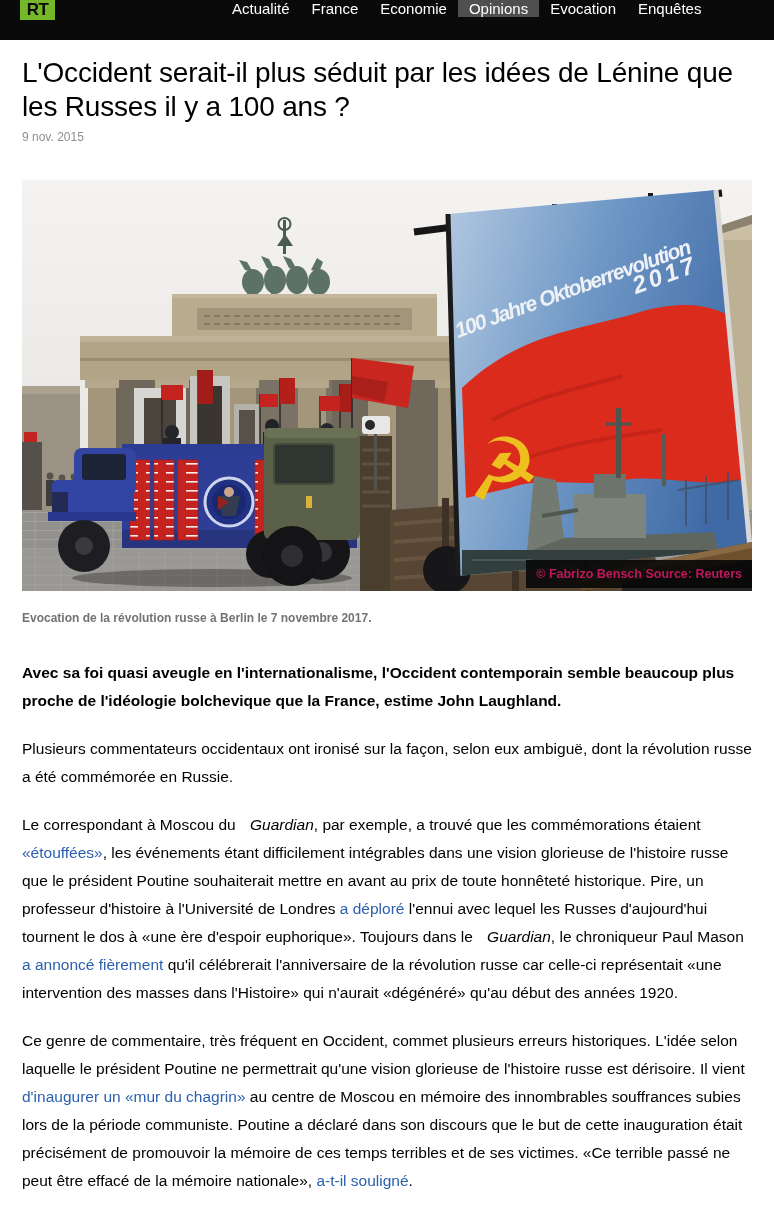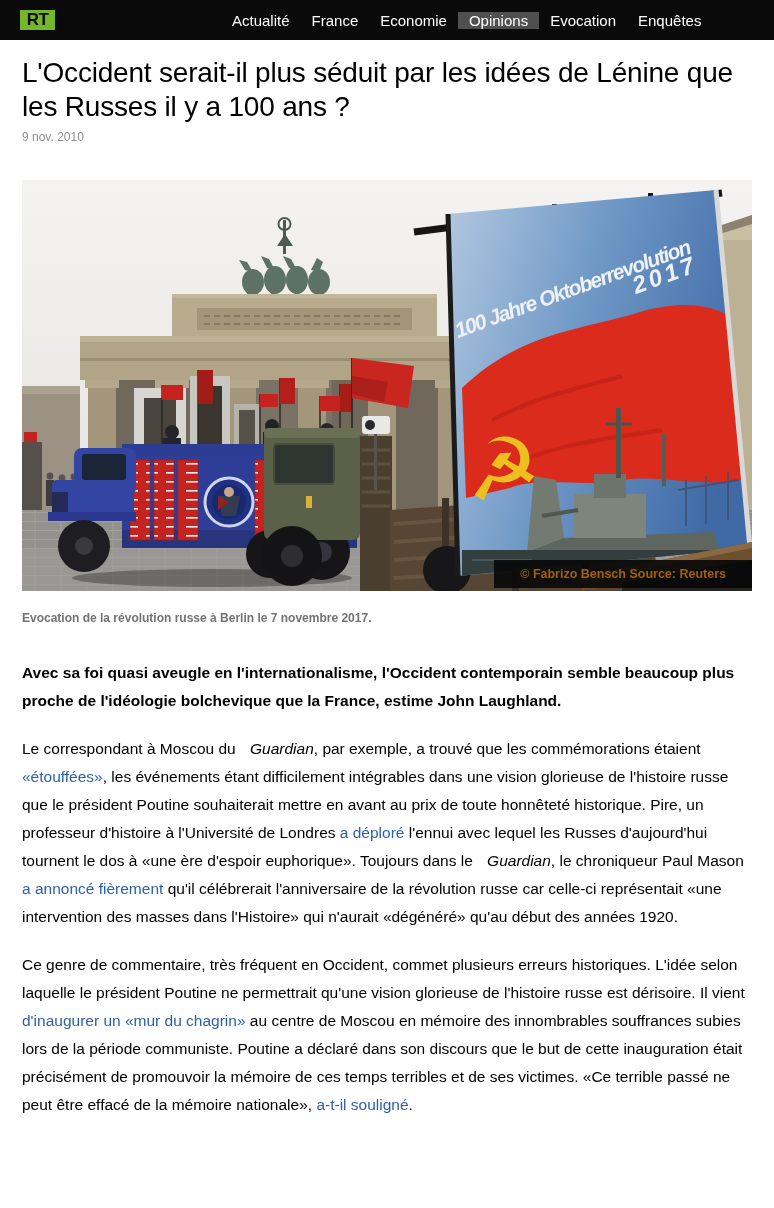--- a/index.html
+++ b/index.html
@@ -2,21 +2,21 @@
 <html><head>
 <meta charset="utf-8">
 <style>
   html,body { margin:0; padding:0; }
   body {
     width:774px; height:1208px; background:#ffffff; overflow:hidden;
     font-family:"Liberation Sans", sans-serif; color:#000;
     -webkit-font-smoothing:antialiased;
   }
   
-  .topnav { height:40px; background:#0a0a0a; display:flex; align-items:center; overflow:hidden; }
+  .topnav { height:40px; background:#0a0a0a; display:flex; align-items:flex-start; overflow:hidden; }
   .logo {
     width:35px; margin-left:20px; background:#76b729; color:#0a0a0a;
     font-weight:800; font-size:17px; letter-spacing:-0.5px;
     display:flex; align-items:center; justify-content:center; cursor:pointer;
   }
   .nav-items { display:flex; margin-left:166px; }
   .nav-item {
     color:#fff; font-size:15px; padding:0 11px; white-space:nowrap;
     display:flex; align-items:center; cursor:pointer;
   }
@@ -25,21 +25,21 @@
   main { padding:0 22px; }
   h1.headline {
     font-size:28px; line-height:34px; font-weight:400; letter-spacing:-0.2px;
     margin:16px 0 6px; color:#000;
   }
   .pub-date { font-size:12px; color:#8e8e8e; }
   figure.hero { margin:36px 0 0; position:relative; width:730px; }
   figure.hero svg { display:block; }
   .credit-bar {
     position:absolute; right:0; bottom:3px; height:28px; line-height:28px;
-    padding:0 26px; background:rgba(8,8,8,0.9); color:#a16207;
+    padding:0 10px; background:rgba(8,8,8,0.9); color:#be185d;
     font-size:12.5px; font-weight:bold; white-space:nowrap;
   }
   figcaption.caption { font-size:12px; color:#737373; margin-top:20px;font-weight:bold; }
   p.body-p { font-size:15.5px; line-height:28px; margin:20px 0 0; }
   p.lead { font-weight:bold; margin-top:34px; }
   a.lnk { color:#2b5fae; text-decoration:none; cursor:pointer; }
   em { font-style:italic;margin-left:10px; }
 </style>
 </head>
 <body>
@@ -51,21 +51,21 @@
       <div class="nav-item">France</div>
       <div class="nav-item">Economie</div>
       <div class="nav-item active">Opinions</div>
       <div class="nav-item">Evocation</div>
       <div class="nav-item">Enquêtes</div>
     </div>
 </nav>
 
 <main>
   <h1 class="headline">L'Occident serait-il plus séduit par les idées de Lénine que les Russes il y a 100 ans ?</h1>
-  <div class="pub-date">9 nov. 2010</div>
+  <div class="pub-date">9 nov. 2015</div>
 
   <figure class="hero">
 
     <svg width="730" height="411" viewBox="0 0 730 411">
       <defs>
         <linearGradient id="skyg" x1="0" y1="0" x2="0" y2="1">
           <stop offset="0" stop-color="#f4f3f1"></stop>
             <stop offset="1" stop-color="#e2e1de"></stop>
         </linearGradient>
         <linearGradient id="bbsky" x1="0" y1="0" x2="1" y2="0.35">
@@ -312,15 +312,16 @@
         <polygon points="560,396 730,362 730,384 560,411" fill="#6e4f2e"></polygon>
         <polygon points="560,396 730,362 730,368 560,402" fill="#8a6a42"></polygon>
         <polygon points="600,402 730,380 730,411 600,411" fill="#262420"></polygon>
       </g>
     </svg>
     <div class="credit-bar">© Fabrizo Bensch Source: Reuters</div>
   </figure>
   <figcaption class="caption">Evocation de la révolution russe à Berlin le 7 novembre 2017.</figcaption>
 
   <p class="body-p lead">Avec sa foi quasi aveugle en l'internationalisme, l'Occident contemporain semble beaucoup plus proche de l'idéologie bolchevique que la France, estime John Laughland.</p>
+  <p class="body-p"><span>Plusieurs commentateurs occidentaux ont ironisé sur la façon, selon eux ambiguë, dont la révolution russe a été commémorée en Russie.</span></p>
   <p class="body-p"><span>Le correspondant à Moscou du </span><em>Guardian</em><span>, par exemple, a trouvé que les commémorations étaient </span><a href="#" class="lnk">«étouffées»</a><span>, les événements étant difficilement intégrables dans une vision glorieuse de l'histoire russe que le président Poutine souhaiterait mettre en avant au prix de toute honnêteté historique. Pire, un professeur d'histoire à l'Université de Londres </span><a href="#" class="lnk">a déploré</a><span> l'ennui avec lequel les Russes d'aujourd'hui tournent le dos à «une ère d'espoir euphorique».  Toujours dans le </span><em>Guardian</em><span>, le chroniqueur Paul Mason </span><a href="#" class="lnk">a annoncé fièrement</a><span> qu'il célébrerait l'anniversaire de la révolution russe car celle-ci représentait «une intervention des masses dans l'Histoire» qui n'aurait «dégénéré» qu'au début des années 1920.</span></p>
   <p class="body-p"><span>Ce genre de commentaire, très fréquent en Occident, commet plusieurs erreurs historiques. L'idée selon laquelle le président Poutine ne permettrait qu'une vision glorieuse de l'histoire russe est dérisoire. Il vient </span><a href="#" class="lnk">d'inaugurer un «mur du chagrin»</a><span> au centre de Moscou en mémoire des innombrables souffrances subies lors de la période communiste. Poutine a déclaré dans son discours que le but de cette inauguration était précisément de promouvoir la mémoire de ces temps terribles et de ses victimes. «Ce terrible passé ne peut être effacé de la mémoire nationale», </span><a href="#" class="lnk">a-t-il souligné</a><span>.</span></p>
 </main>
 
 </body></html>

